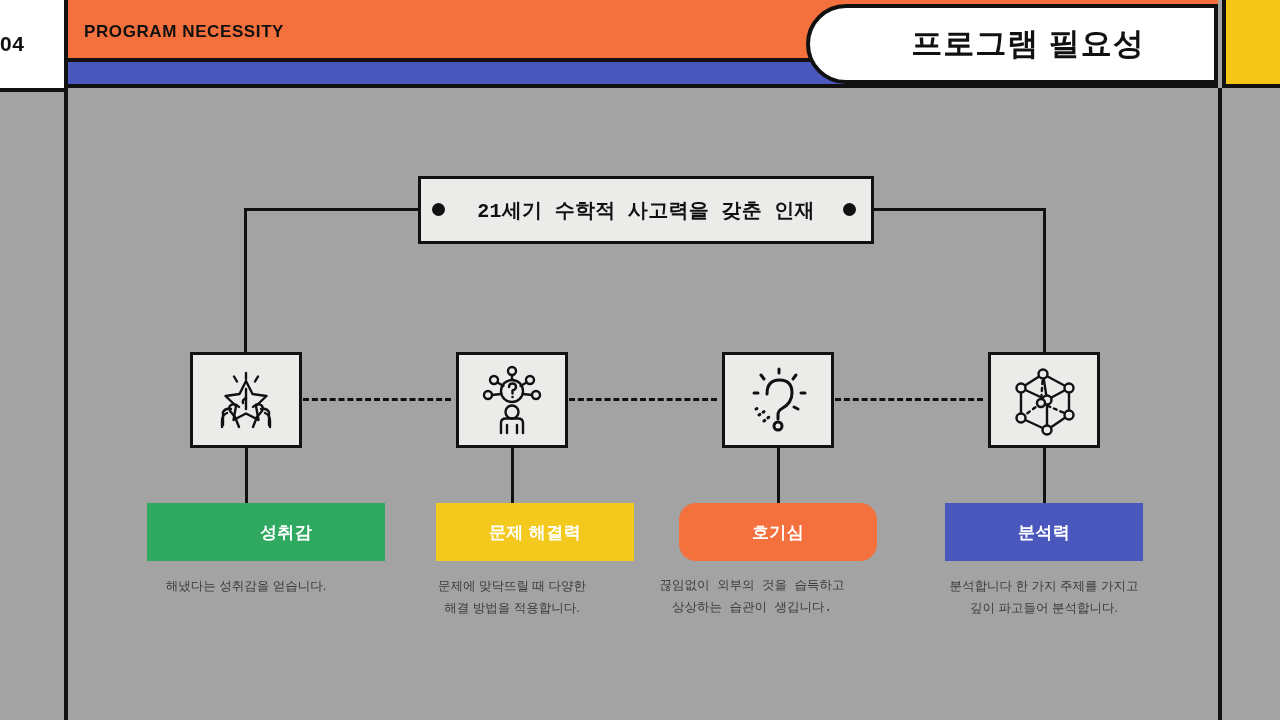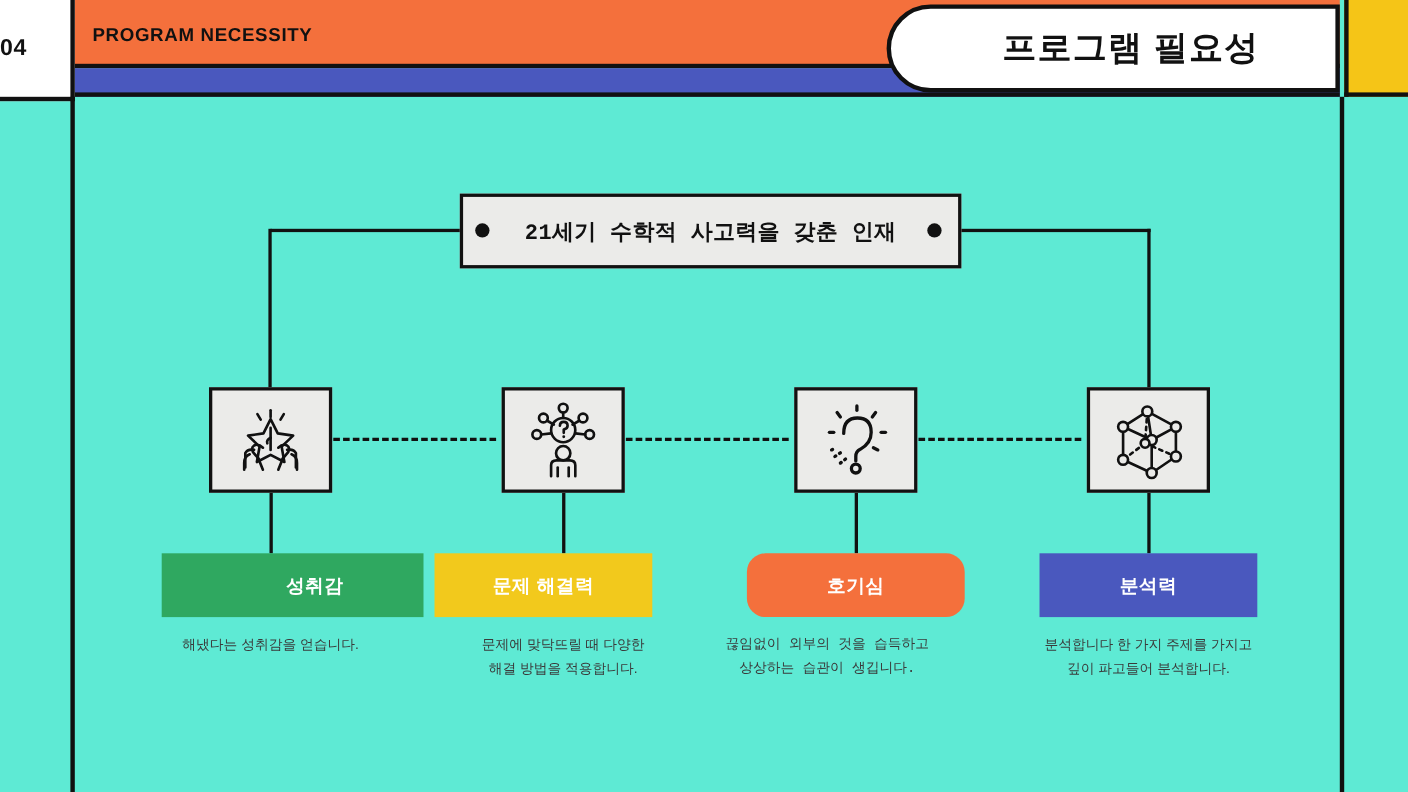--- a/index.html
+++ b/index.html
@@ -1,21 +1,21 @@
 <!DOCTYPE html>
 <html><head>
 <meta charset="utf-8">
 <style>
   html,body{margin:0;padding:0;}
   body{
     width:1280px;height:720px;overflow:hidden;
     background:#ffffff;
     font-family:"Liberation Sans","DejaVu Sans",sans-serif;
   }
-  .slide{position:relative;width:1280px;height:720px;background:#5eead4;overflow:hidden;}
+  .slide{position:relative;width:1280px;height:720px;background:#a3a3a3;overflow:hidden;}
 
   
   .header{position:absolute;left:0;top:0;width:1280px;height:88px;}
   .num-box{
     position:absolute;left:0;top:0;width:64px;height:88px;background:#ffffff;
     border-right:4px solid #111111;border-bottom:4px solid #111111;
     display:flex;align-items:center;justify-content:flex-start;
   }
   .num-box span{font-size:21px;font-weight:bold;color:#111111;letter-spacing:0.5px;}
 
@@ -214,21 +214,21 @@
         <circle cx="36" cy="11" r="4.5" fill="#ebebe9"></circle>
         <circle cx="40" cy="37" r="4.5" fill="#ebebe9"></circle>
         <circle cx="34" cy="40" r="4" fill="#ebebe9"></circle>
       </svg>
     </span>
   </div>
 
   <div class="chip" style="left:147px;background:#2fa860;padding-left:40px;">
     <span>성취감</span>
   </div>
-  <div class="chip yellow" style="left:395px;background:#f2c91c;">
+  <div class="chip yellow" style="left:436px;background:#f2c91c;">
     <span>문제 해결력</span>
   </div>
   <div class="chip" style="left:679px;background:#f4703c;border-radius:17px;">
     <span>호기심</span>
   </div>
   <div class="chip" style="left:945px;background:#4a58be;">
     <span>분석력</span>
   </div>
 
   <div class="desc" style="left:140px;">

